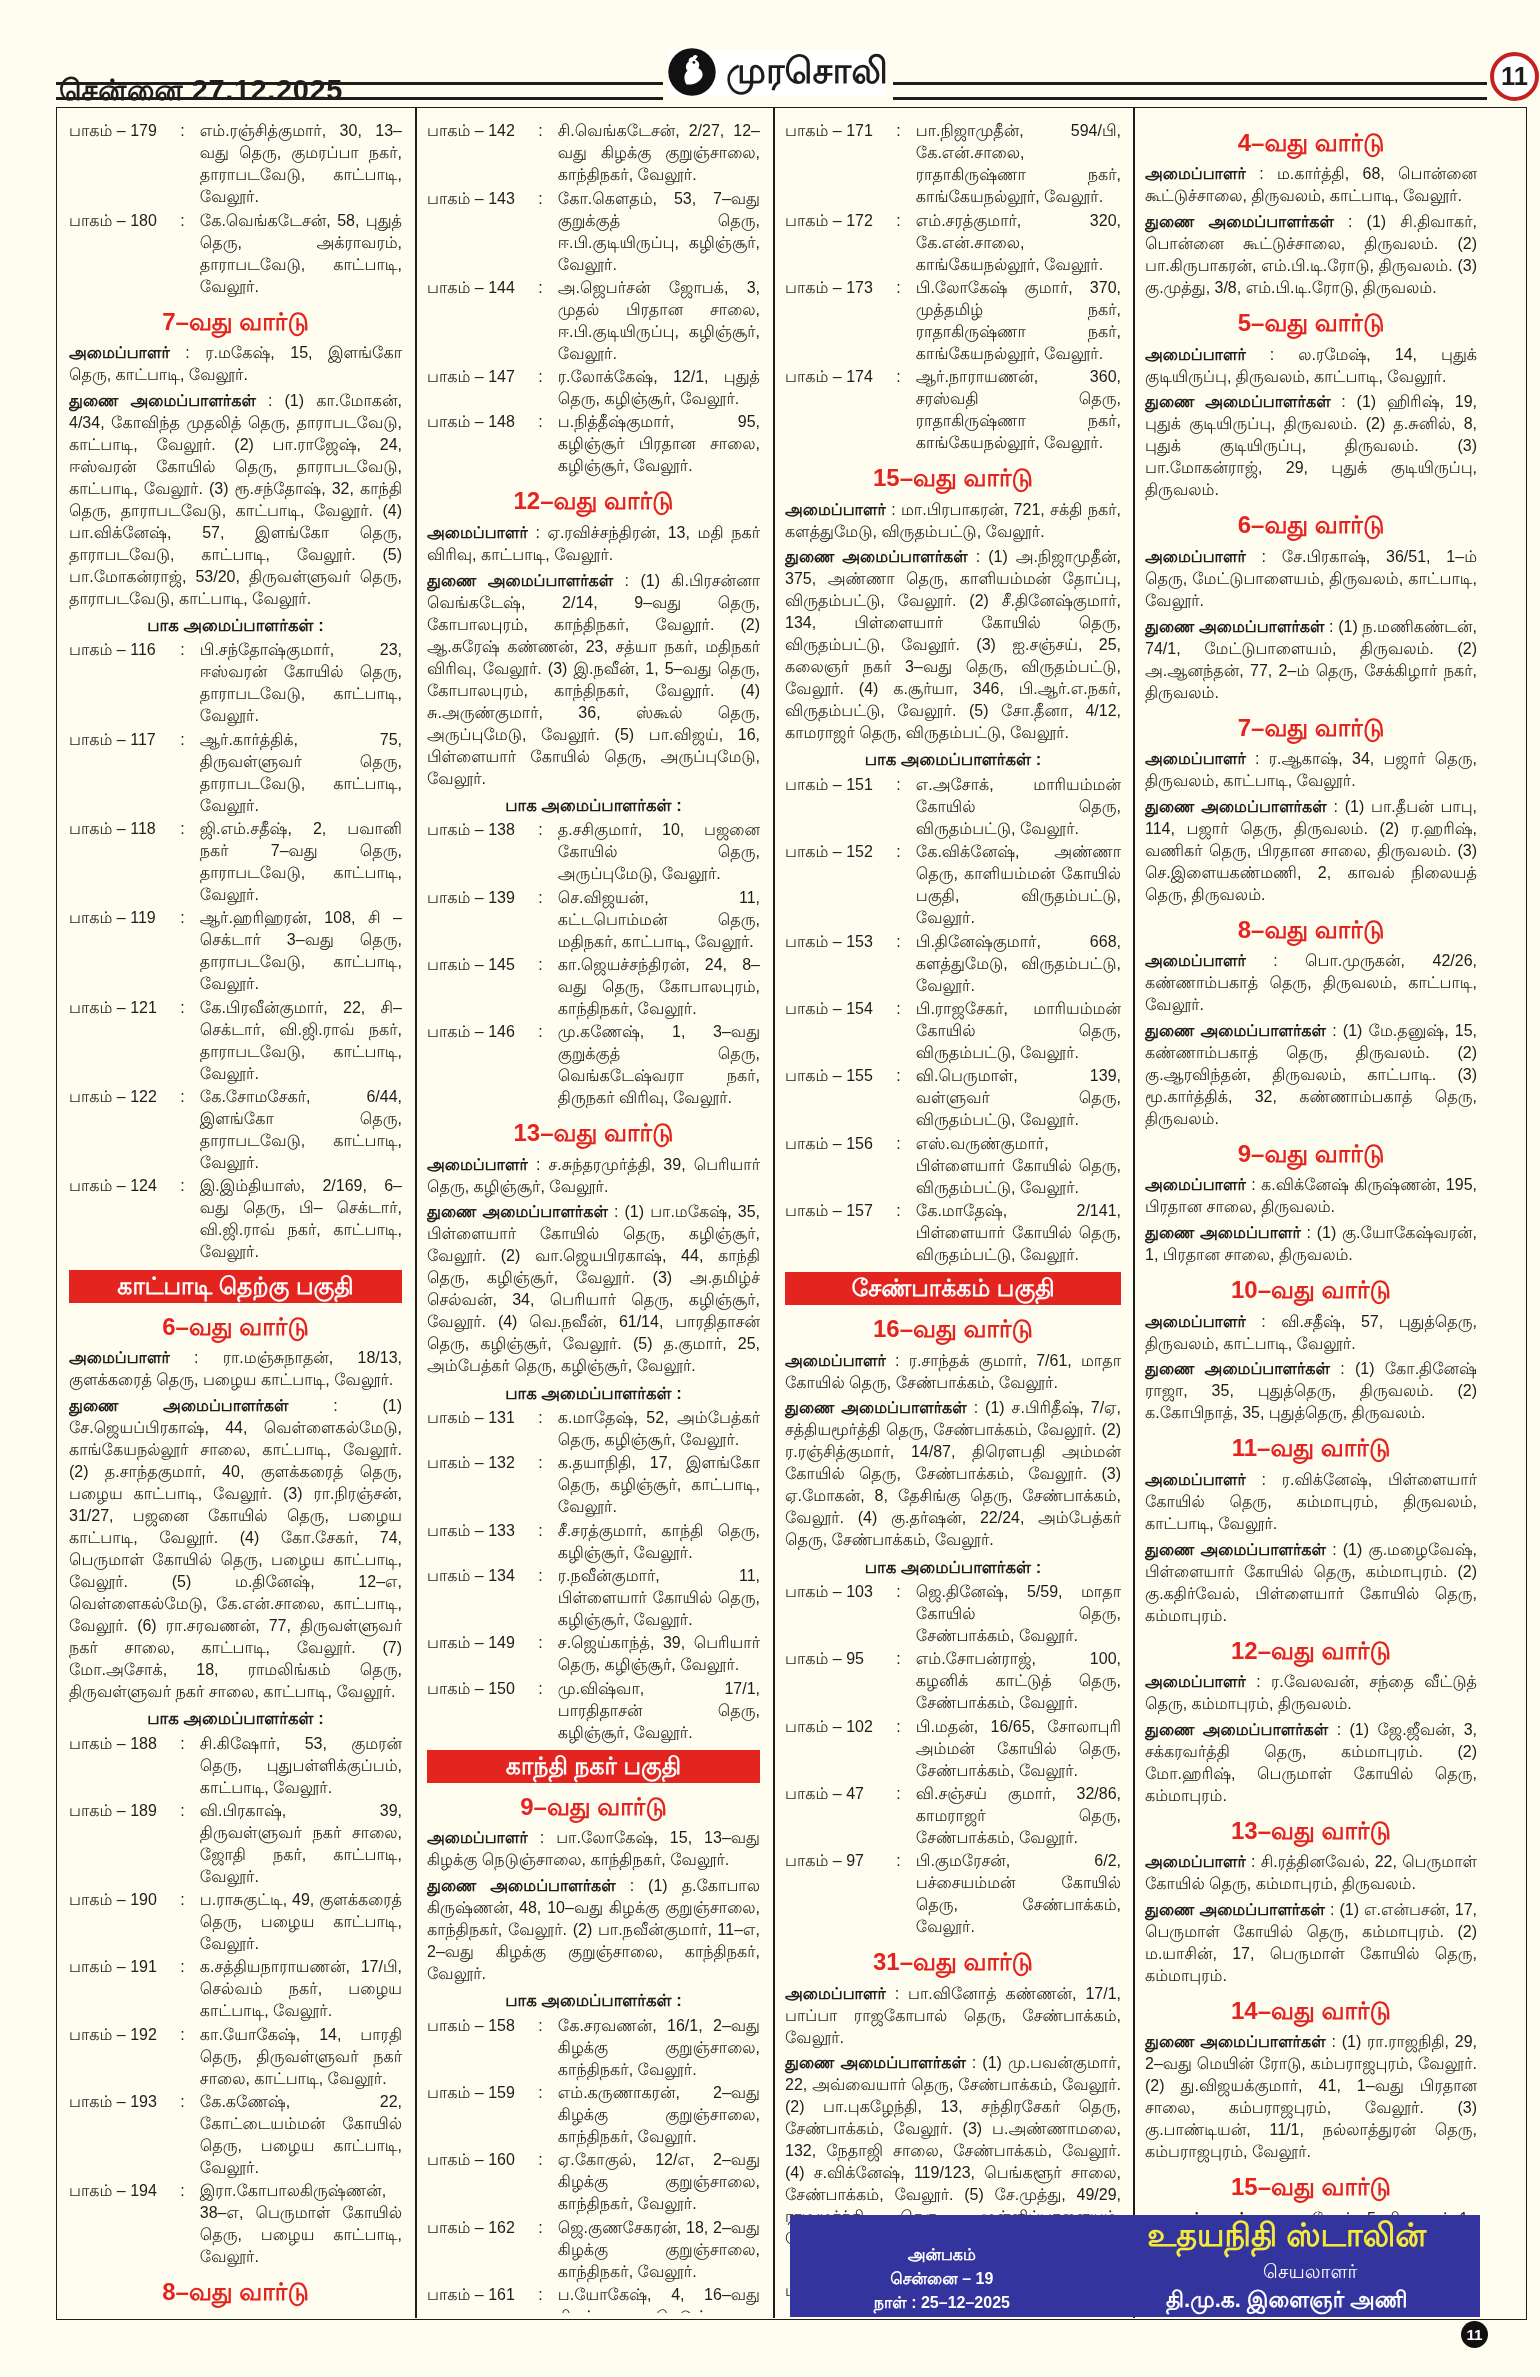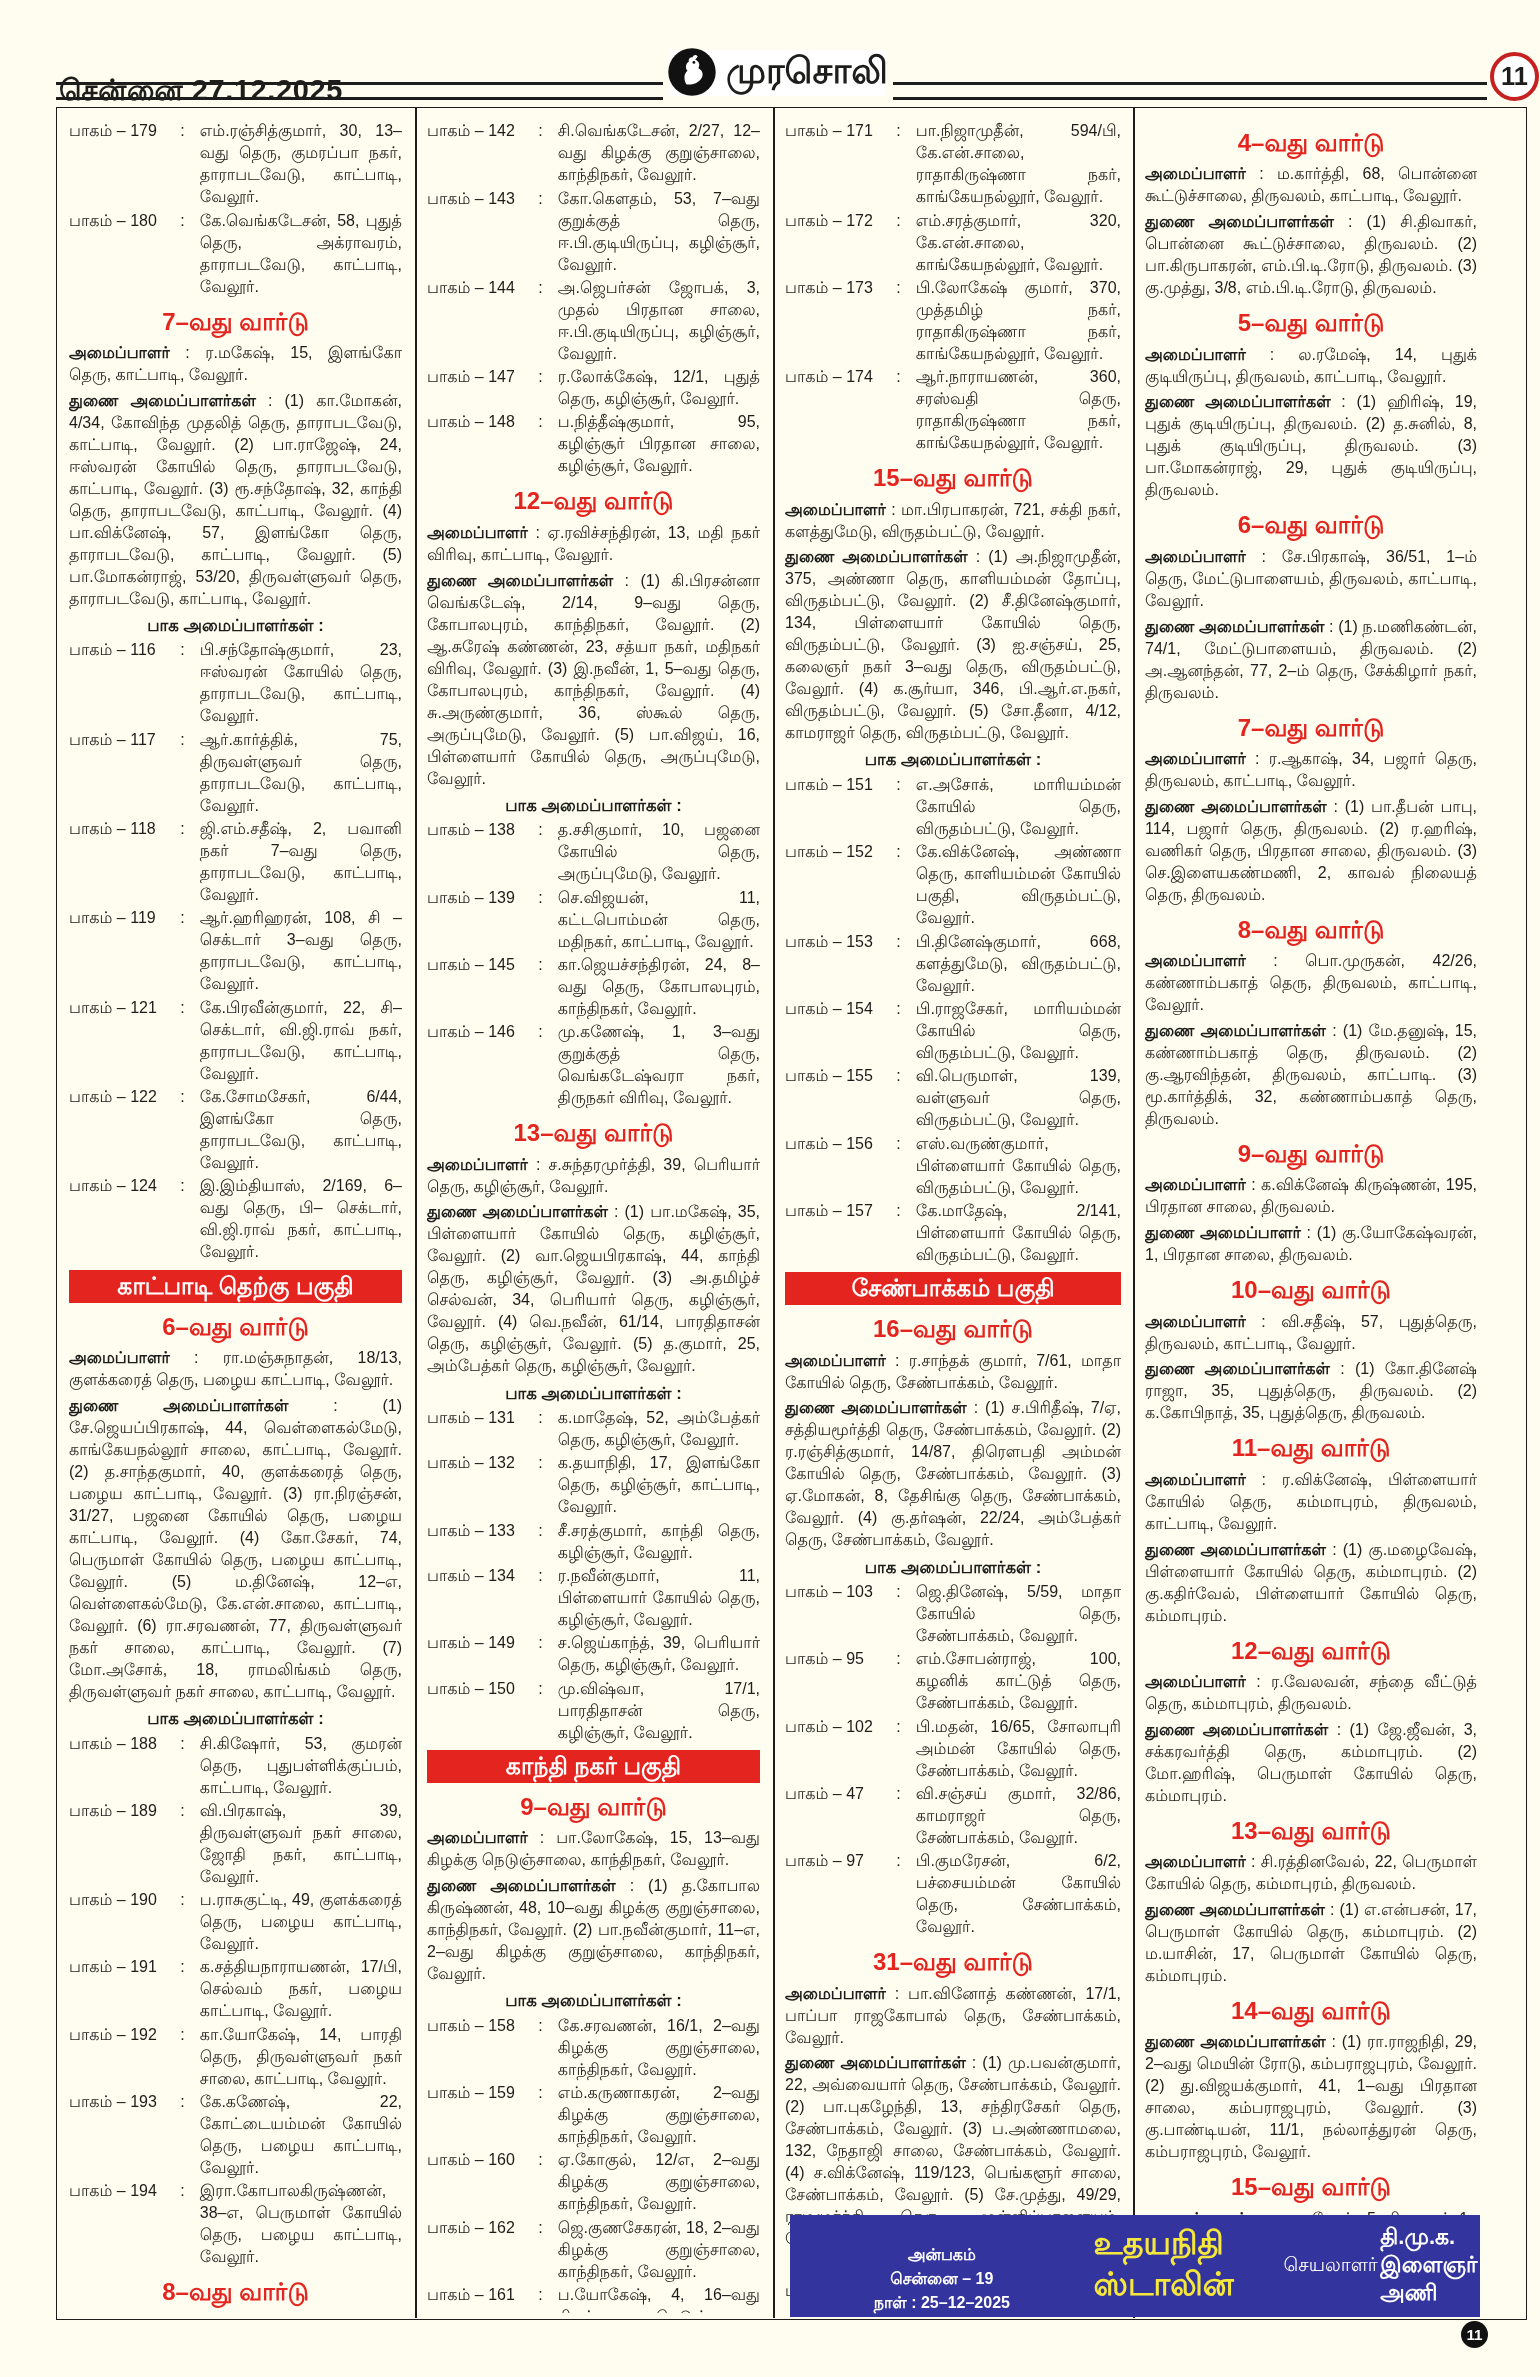--- a/index.html
+++ b/index.html
@@ -33,21 +33,21 @@
   .blk{margin:3.8px 0;}
   .lbl{font-weight:bold;}
   .part{display:grid;grid-template-columns:96px 12.8px 1fr;column-gap:11px;margin:1.3px 0;}
   .pn{white-space:nowrap;}
   .pc{text-align:center;}
   
   .notice{position:absolute;left:790px;top:2215px;width:690px;height:102px;background:var(--blue);
     display:flex;color:#fff;}
   .notice .nleft{width:44%;display:flex;flex-direction:column;justify-content:center;align-items:center;
     gap:3.8px;font-size:16px;font-weight:bold;margin-top:28px;}
-  .notice .nright{width:56%;display:flex;justify-content:center;align-items:center;gap:2.6px;}
+  .notice .nright{width:56%;display:flex;flex-direction:column;justify-content:center;align-items:center;gap:2.6px;}
   .notice .sig-name{color:var(--yellow);font-size:32px;font-weight:bold;}
   .notice .sig-role{font-size:19px;margin-left:47px;}
   .notice .sig-org{font-size:22px;font-weight:bold;}
   .bpage{position:absolute;left:1461px;top:2321px;width:27px;height:27px;border-radius:50%;background:#111;
     color:#fff;display:flex;align-items:center;justify-content:center;font-size:15.3px;font-weight:bold;}
 </style>
 </head>
 <body>
 
 <div class="date">சென்னை 27.12.2025</div>

